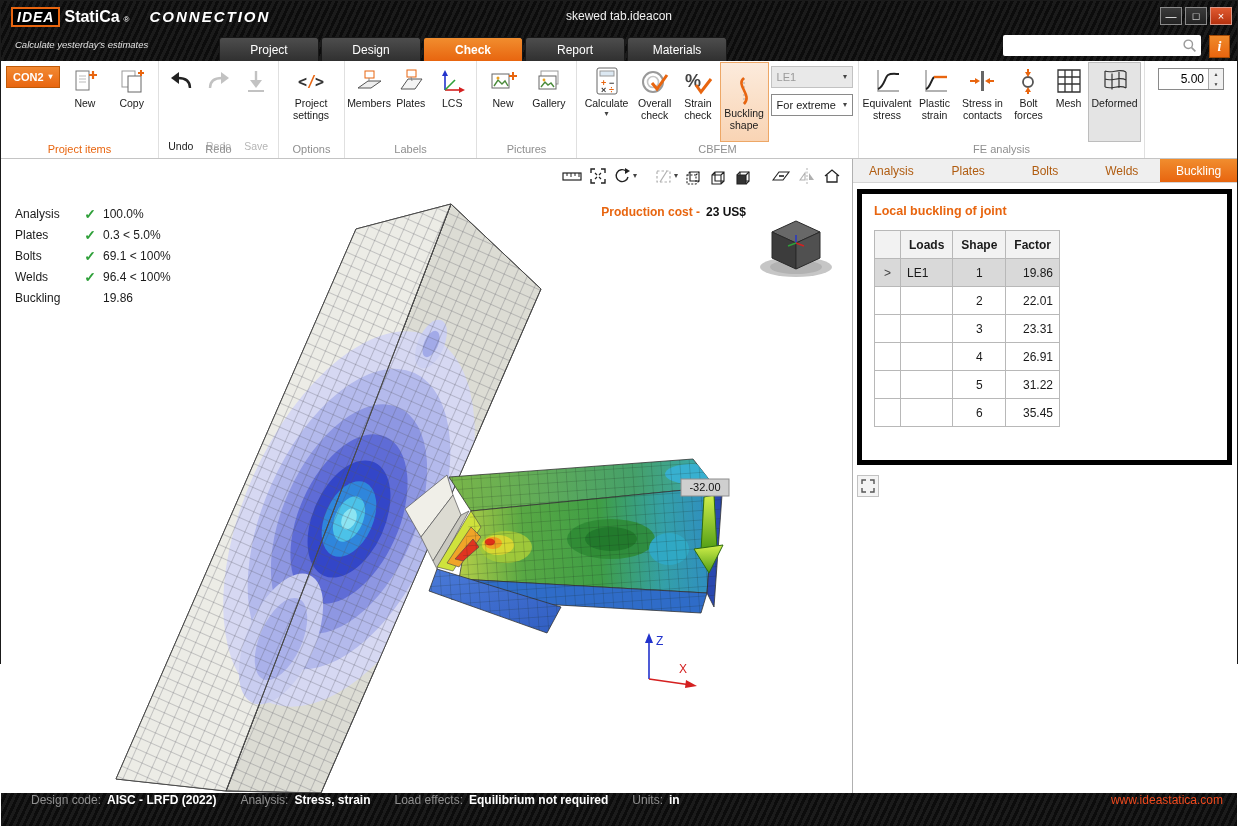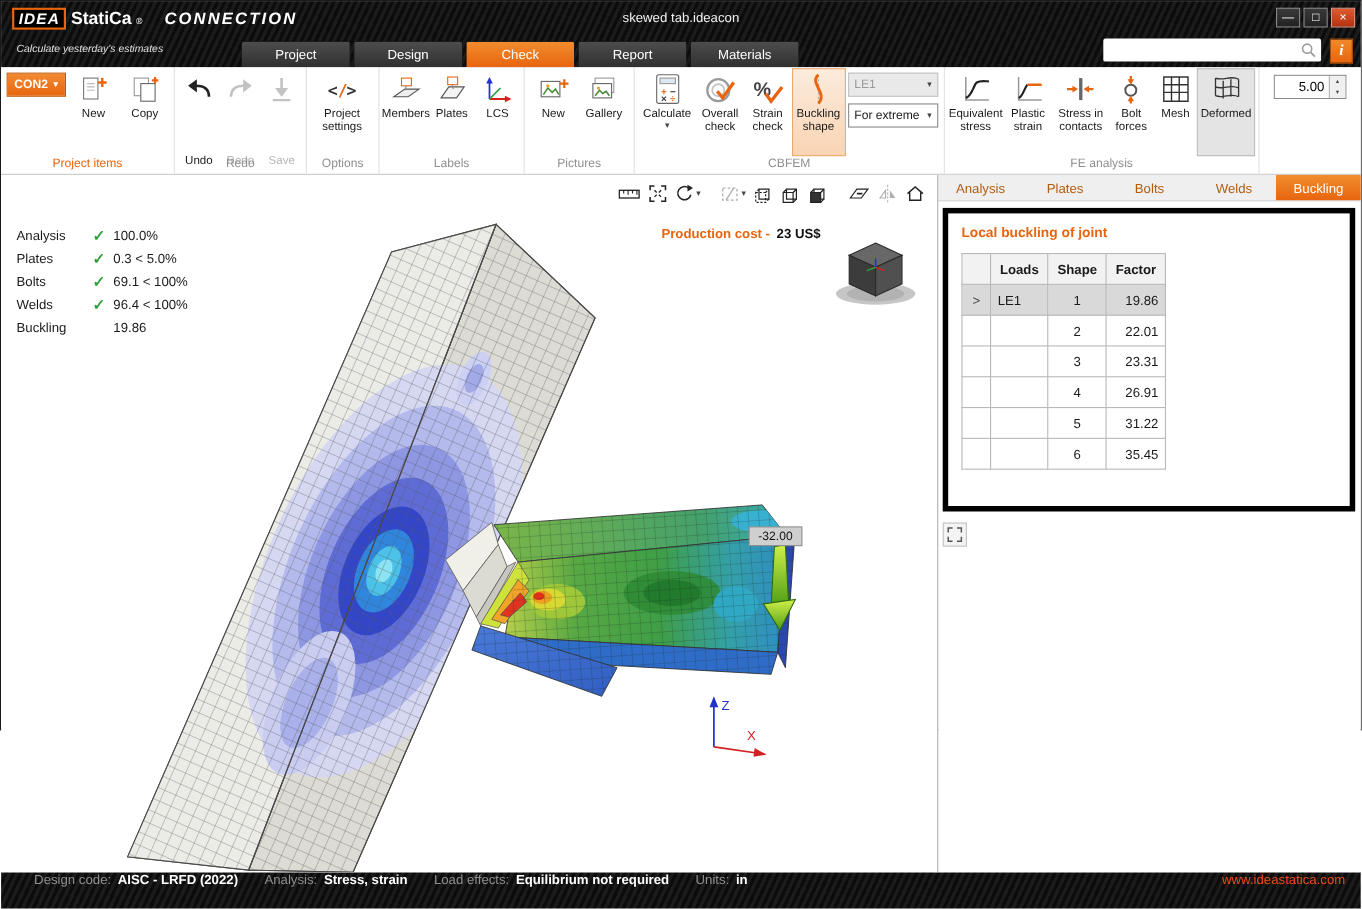--- a/index.html
+++ b/index.html
@@ -32,21 +32,21 @@
     font-size:11px; line-height:1; cursor:pointer; padding:0; font-family:inherit;
   }
   .winbtn.close { background:linear-gradient(#e05a30,#b5320f); border-color:#d98; }
   .tagline { position:absolute; left:14px; top:38px; color:#e0e0e0; font-size:9.5px; font-style:italic; }
   .ribbon-tabs { position:absolute; left:218px; bottom:0; display:flex; gap:2px; }
   .rtab {
     min-width:100px; height:24px; padding:0 20px; display:flex; align-items:center; justify-content:center;
     background:linear-gradient(#4d4d4d,#303030); color:#fff; font-size:12px;
     border:1px solid #181818; border-bottom:none; border-radius:3px 3px 0 0; cursor:pointer; font-family:inherit;
   }
-  .rtab.active { background:linear-gradient(#f18d2e,#e8650f); font-weight:normal; }
+  .rtab.active { background:linear-gradient(#f18d2e,#e8650f); font-weight:bold; }
   .search-wrap {
     position:absolute; right:36px; bottom:5px; width:198px; height:21px; background:#fff;
     border-radius:2px; display:flex; align-items:center; padding:0 4px;
   }
   .search-wrap input { flex:1; border:none; outline:none; font-size:12px; font-family:inherit; background:transparent; }
   .info-btn {
     position:absolute; right:7px; bottom:3px; width:21px; height:23px;
     background:linear-gradient(#f08a2a,#e8650f); color:#fff; border:1px solid #a34a06;
     font-family:"Liberation Serif", serif; font-style:italic; font-weight:bold; font-size:14px; cursor:pointer;
   }
@@ -59,21 +59,21 @@
   .rgroup-label.accent { color:#e8650f; }
   .g-pi{width:158px;} .g-data{width:120px;} .g-opt{width:66px;} .g-lab{width:132px;}
   .g-pic{width:100px;} .g-cbfem{width:282px;} .g-fe{width:286px;} .g-scale{flex:1; border-right:none;}
   .rbtn {
     display:flex; flex-direction:column; align-items:center; gap:1px;
     height:80px; margin-top:1px; padding:3px 1px 0; background:none; border:1px solid transparent;
     font-size:10.5px; color:#1a1a1a; line-height:1.15; cursor:pointer; font-family:inherit; text-align:center;
   }
   .rbtn .ricon { width:30px; height:30px; display:flex; align-items:center; justify-content:center; flex:0 0 30px; }
   .rbtn.disabled { color:#b5b5b5; }
-  .rbtn.active-orange { background:linear-gradient(#fcebdc,#f9d4b4); border-color:#eda766; }
+  .rbtn.active-orange { background:linear-gradient(#fcebdc,#f9d4b4); border-color:#eda766;justify-content:center; }
   .rbtn.active-gray { background:#e4e4e4; border-color:#bdbdbd; }
   .w38{width:38px;gap:44px;} .w40{width:40px;} .w42{width:42px;} .w44{width:44px;} .w46{width:46px;}
   .w48{width:48px;} .w50{width:50px;} .w52{width:52px;} .w54{width:54px;} .w58{width:58px;}
   .caret { font-size:8px; color:#444; line-height:1; }
   .con2-col { display:flex; flex-direction:column; width:58px; padding:5px 2px 0; }
   .con2-btn {
     height:22px; background:linear-gradient(#f28a33,#e8650f); color:#fff; border:1px solid #c05a08;
     font-size:11px; font-weight:bold; display:flex; align-items:center; justify-content:center; gap:5px;
     cursor:pointer; font-family:inherit;
   }

